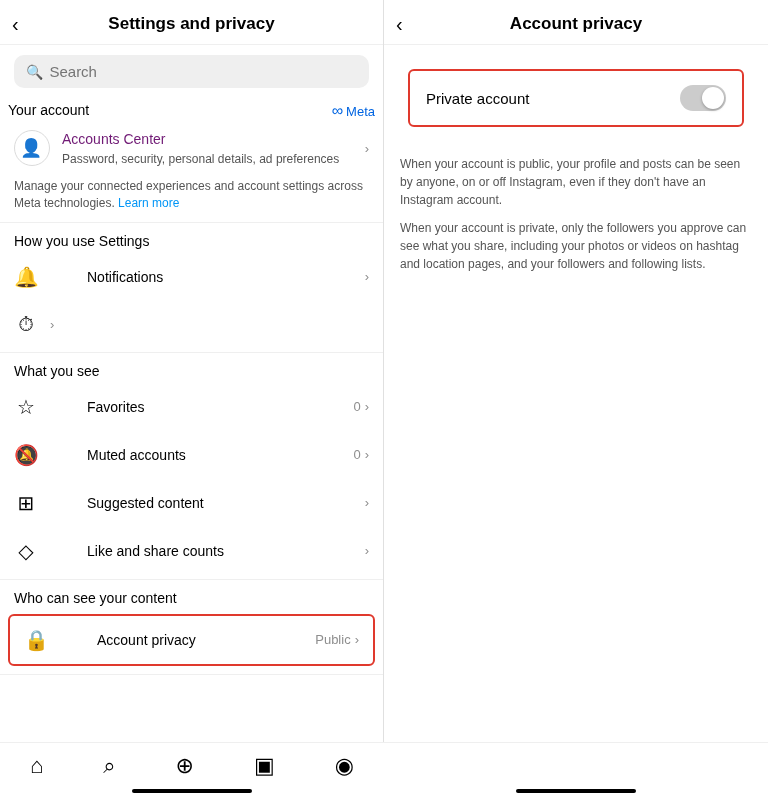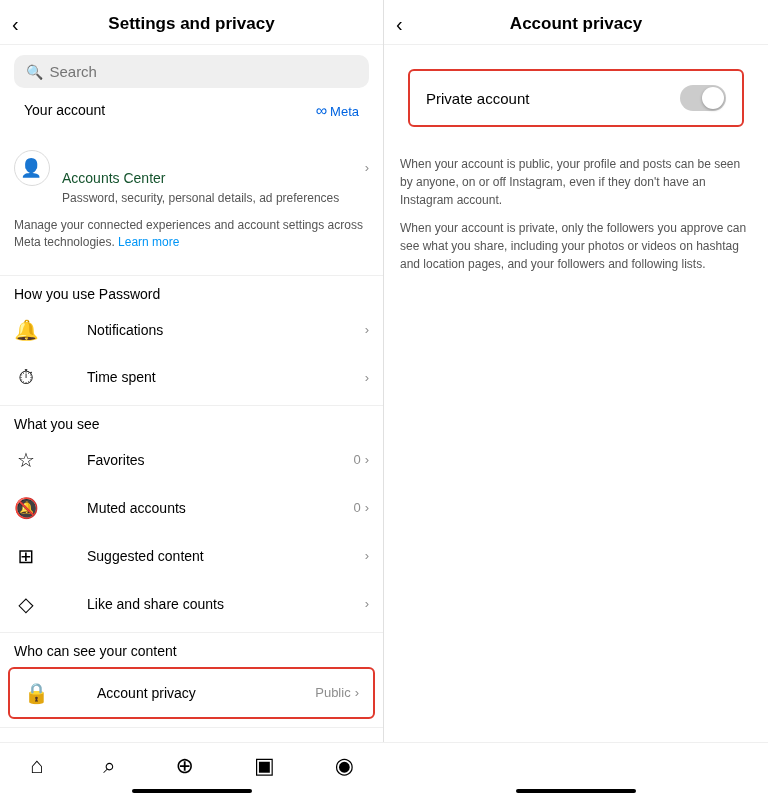--- a/index.html
+++ b/index.html
@@ -79,21 +79,21 @@
       padding: 10px 14px 4px;
       font-size: 14px;
       color: #000;
       font-weight: 500;
     }
 
     .your-account-row {
       display: flex;
       align-items: flex-start;
       justify-content: space-between;
-      padding: 4px 24px 0;
+      padding: 4px 8px 0;
       gap: 44px;
     }
 
     .your-account-row .section-label {
       padding: 0;
     }
 
     .meta-logo {
       display: flex;
       align-items: center;
@@ -123,38 +123,37 @@
       border: 1px solid #dbdbdb;
       display: flex;
       align-items: center;
       justify-content: center;
       font-size: 18px;
     }
 
     .accounts-center-text .title {
       font-size: 14px;
       font-weight: 500;
-      color: #14532d;
-      margin-top: 40px;
+      color: #701a75;
     }
 
     .accounts-center-text .subtitle {
       font-size: 12px;
       color: #555;
       margin-top: 5px;
     }
 
     .accounts-center-chevron {
       margin-left: auto;
       color: #8e8e8e;
       font-size: 14px;
     }
 
     .manage-text {
-      padding: 2px 14px 24px;
+      padding: 2px 14px 10px;
       font-size: 12px;
       color: #555;
       line-height: 1.4;
       border-bottom: 1px solid #efefef;
     }
 
     .manage-text .learn-more {
       color: #0095f6;
       cursor: pointer;
     }
@@ -351,29 +350,28 @@
       </div>
       <span class="accounts-center-chevron chevron">›</span>
     </div>
 
     <div class="manage-text">
       <span>Manage your connected experiences and account settings across Meta technologies.</span>
       <span class="learn-more">Learn more</span>
     </div>
 
     <div class="section-group">
-      <div class="section-label">How you use Password</div>
+      <div class="section-label">How you use Settings</div>
       <div class="list-item">
         <span class="list-item-icon">🔔</span>
         <span class="list-item-label">Notifications</span>
         <span class="chevron">›</span>
       </div>
       <div class="list-item">
         <span class="list-item-icon">⏱</span>
-        <span class="list-item-label">Time spent</span>
         <span class="chevron">›</span>
       </div>
     </div>
 
     <div class="section-group">
       <div class="section-label">What you see</div>
       <div class="list-item">
         <span class="list-item-icon">☆</span>
         <span class="list-item-label">Favorites</span>
         <div class="list-item-right">

